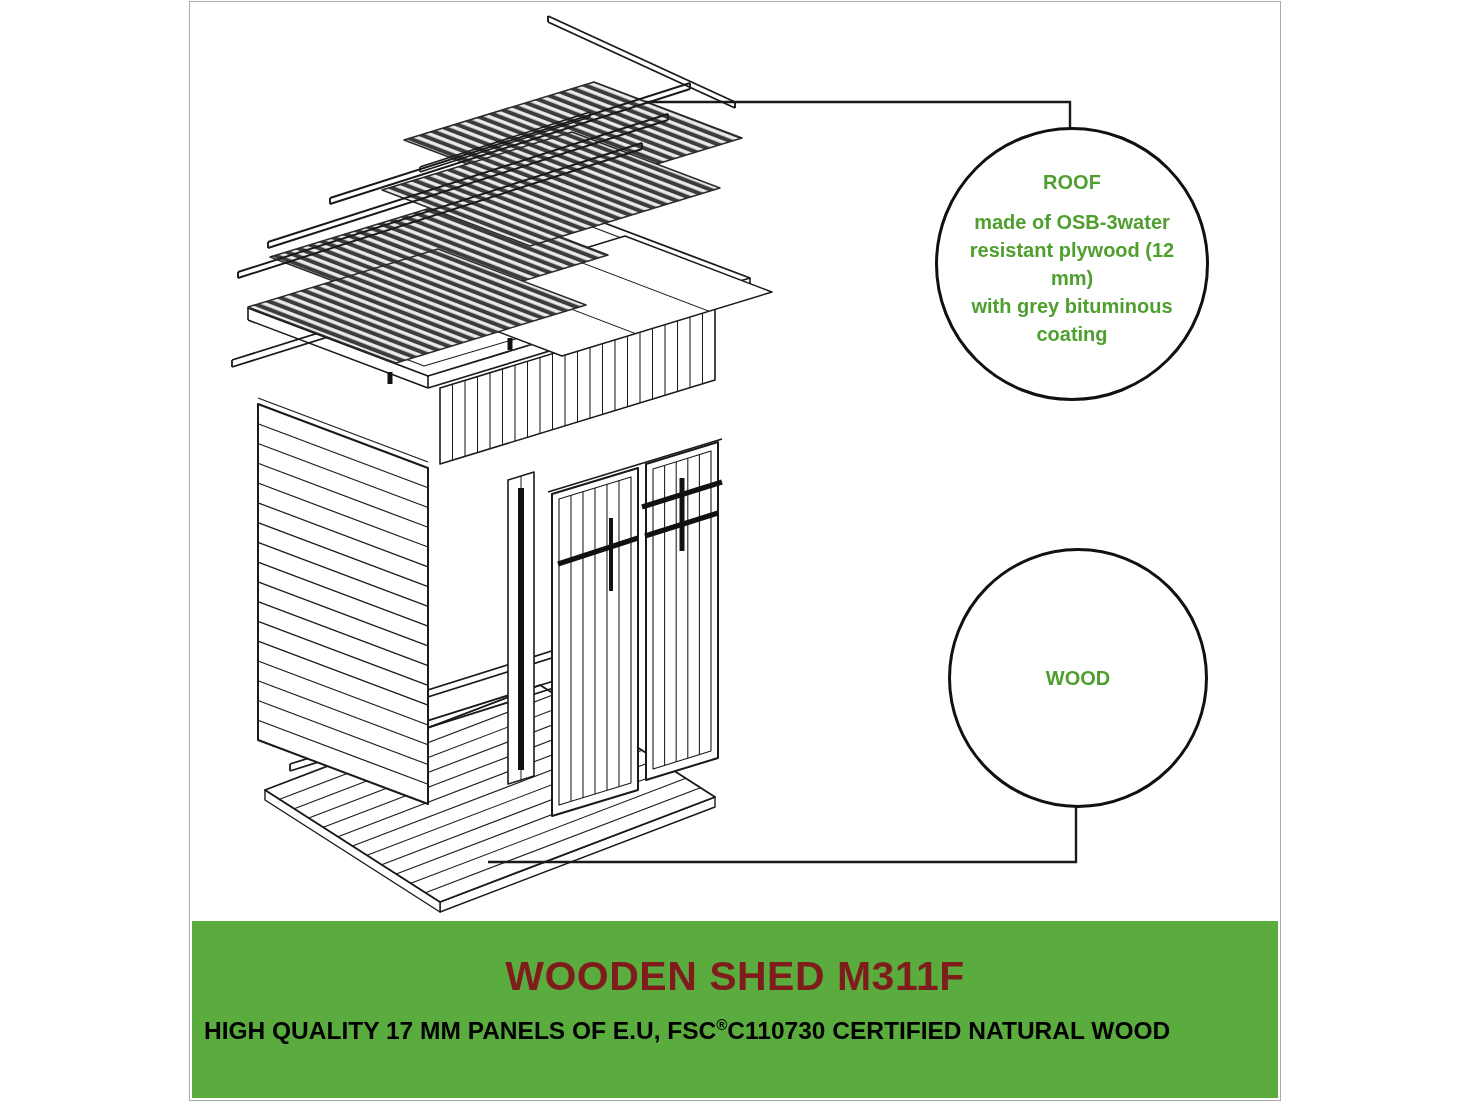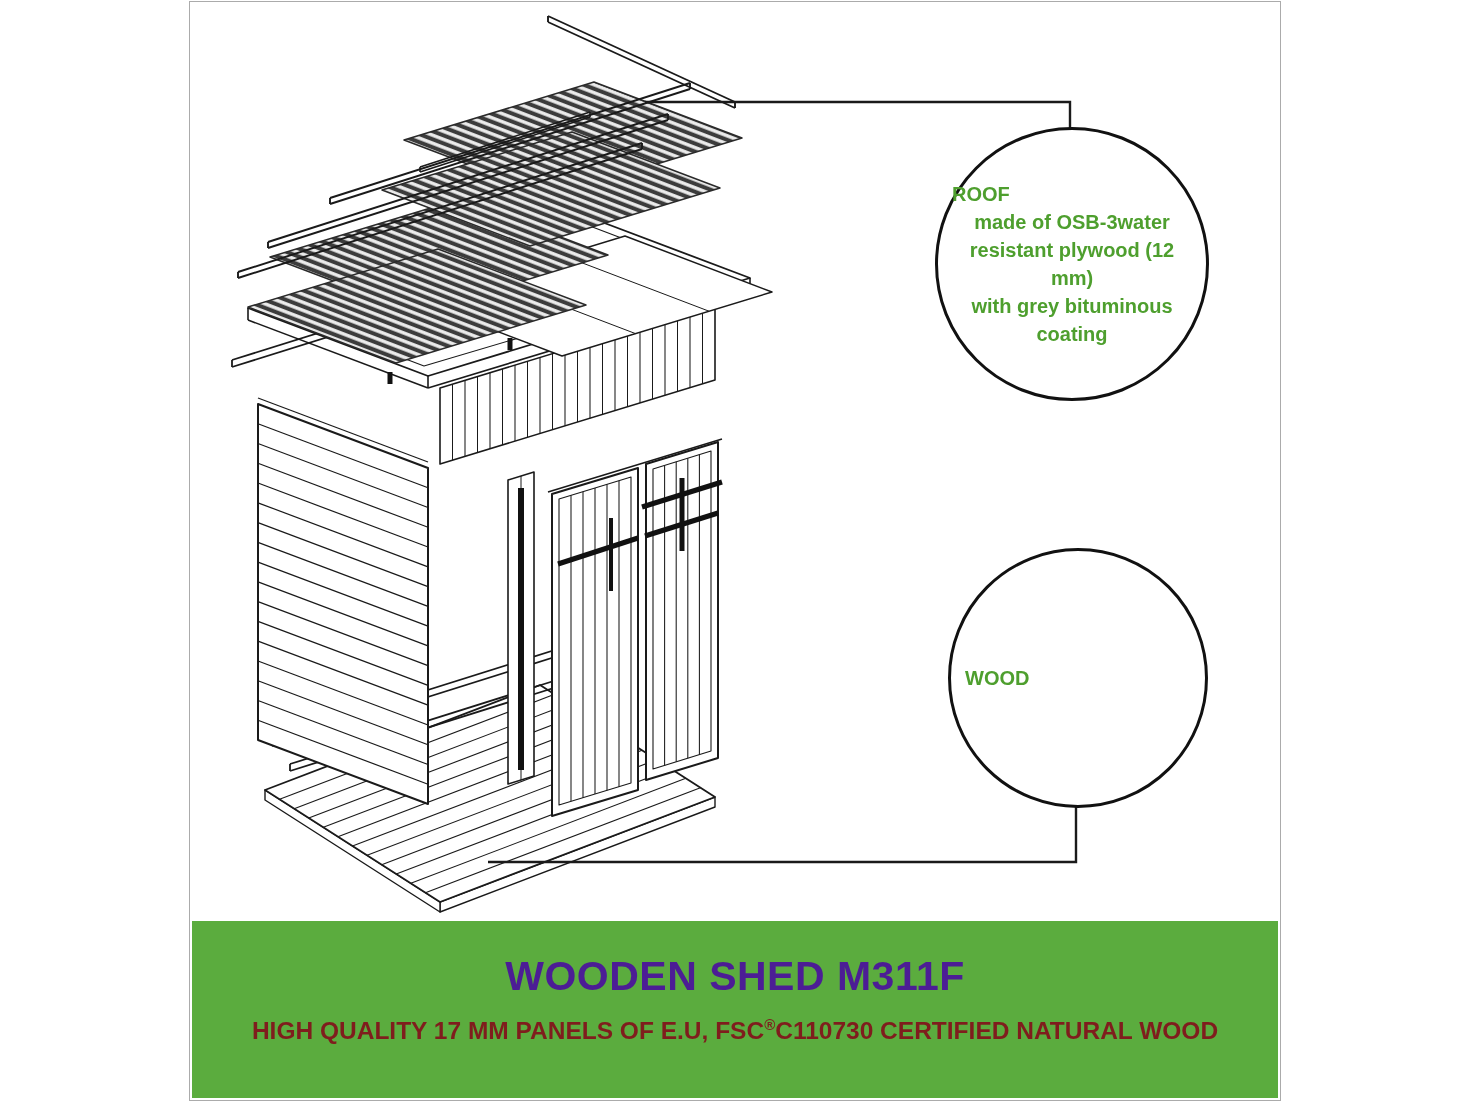--- a/index.html
+++ b/index.html
@@ -3,31 +3,31 @@
 <meta charset="utf-8">
 <style>
   html,body{margin:0;padding:0;background:#ffffff;}
   body{font-family:"Liberation Sans",sans-serif;}
   .page{position:relative;width:1471px;height:1103px;background:#fff;overflow:hidden;}
   .frame{position:absolute;left:189px;top:1px;width:1092px;height:1100px;
          border:1px solid #ababab;background:#fff;box-sizing:border-box;}
   .diagram{position:absolute;left:0;top:0;width:1090px;height:918px;}
   .diagram svg{position:absolute;left:0;top:0;}
   .callout{position:absolute;border:3px solid #111;border-radius:50%;background:#fff;
-           display:flex;flex-direction:column;justify-content:center;align-items:flex-start;
+           display:flex;flex-direction:column;justify-content:center;align-items:center;
            text-align:center;box-sizing:border-box;padding:0 14px;}
   .callout .heading{color:var(--green-text);font-weight:bold;font-size:20px;line-height:1.4;margin:0;}
-  .callout .body{color:var(--green-text);font-weight:bold;font-size:20px;line-height:1.4;margin:0;
+  .callout .body{color:var(--green-text);font-weight:bold;font-size:20px;line-height:1.4;margin:12px;
                  white-space:pre-line;}
   .callout-roof{left:745px;top:125px;width:274px;height:274px;}
   .callout-floor{left:758px;top:546px;width:260px;height:260px;}
   .banner{position:absolute;left:2px;right:2px;bottom:2px;height:177px;background:var(--green-banner);}
-  .banner .title{color:#4c1d95;font-weight:bold;font-size:41px;letter-spacing:.5px;
+  .banner .title{color:#7f1d1d;font-weight:bold;font-size:41px;letter-spacing:.5px;
                  text-align:center;margin:32px 0 0;}
-  .banner .subtitle{color:#7f1d1d;font-weight:bold;font-size:24.5px;text-align:center;margin:17px 0 0;}
+  .banner .subtitle{color:#000000;font-weight:bold;font-size:24.5px;text-align:left;margin:17px 0 0;padding-left:12px;}
   .banner .subtitle .reg{font-size:15px;vertical-align:super;line-height:0;}
 </style>
 </head>
 <body>
 
 <div class="page">
   <div class="frame">
 
     <div class="diagram">
       <svg id="shed-svg" width="1090" height="918" viewBox="0 0 1090 918">

